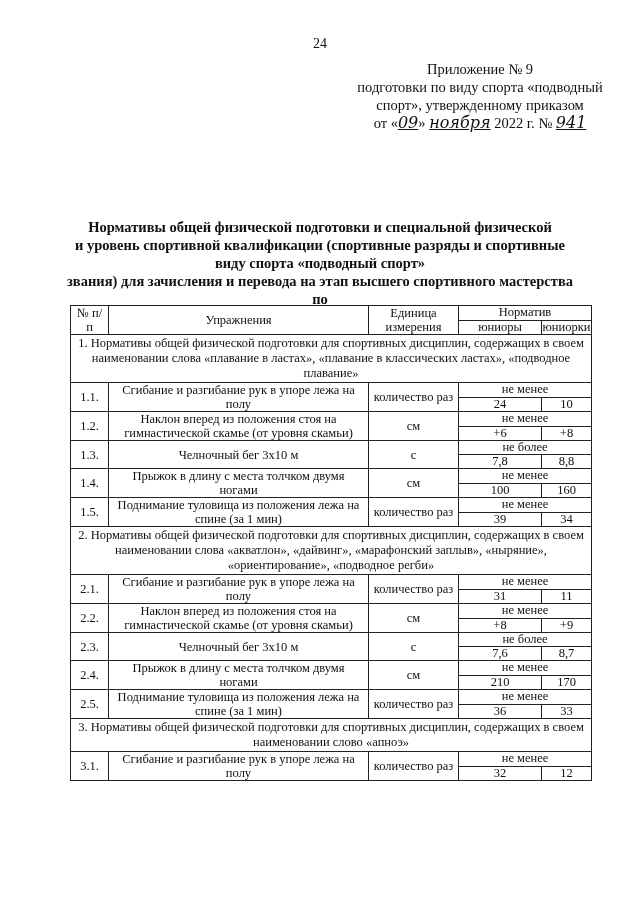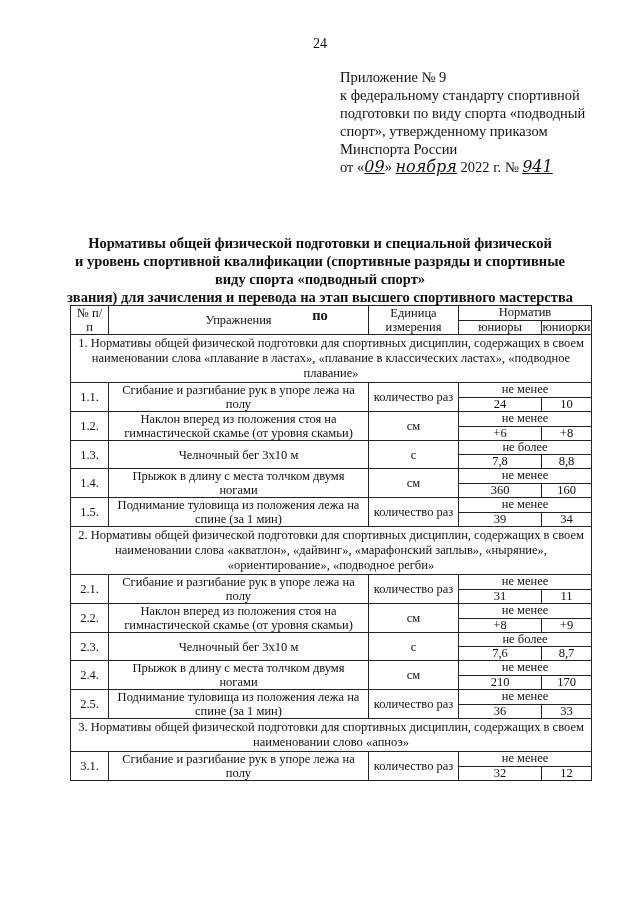--- a/index.html
+++ b/index.html
@@ -1,40 +1,38 @@
 <!DOCTYPE html>
 <html><head>
 <meta charset="utf-8">
 <style>
   html, body { margin:0; padding:0; background:#ffffff; }
   body { width:640px; height:905px; position:relative; overflow:hidden;
          font-family:"Liberation Serif", "DejaVu Serif", serif; color:#111; }
   .page-num { position:absolute; top:36px; left:0; width:640px; text-align:center; font-size:14px; }
-  .appendix { position:absolute; top:60px; left:340px; width:280px; text-align:left; font-size:14.5px; line-height:18px;margin-top:8px; }
+  .appendix { position:absolute; top:60px; left:340px; width:280px; text-align:center; font-size:14.5px; line-height:18px; }
   .appendix .hw { font-family:"DejaVu Serif", serif; font-style:italic; text-decoration:underline; font-size:16px; }
   .title { position:absolute; top:218px; left:60px; width:520px; text-align:center;
-           font-weight:bold; font-size:14.5px; line-height:18px;margin-top:16px; }
+           font-weight:bold; font-size:14.5px; line-height:18px; }
   table { position:absolute; top:305px; left:70px; width:521px; border-collapse:collapse;
           font-size:12.5px; line-height:14px; table-layout:fixed;padding-left:12px; }
   td { border:1px solid #222; text-align:center; vertical-align:middle; padding:0 3px; }
   td.sec { padding:1px 6px; line-height:15px;margin-top:24px; }
   td.norm-lbl { height:13px; line-height:13px;margin-top:44px; }
   td.val { height:13px; line-height:13px; }
 </style>
 </head>
 <body>
 
 <div class="page-num">24</div>
 
 <div class="appendix">
   <div>Приложение № 9</div>
-  <div>к федеральному стандарту спортивной</div>
   <div>подготовки по виду спорта «подводный</div>
   <div>спорт», утвержденному приказом</div>
-  <div>Минспорта России</div>
   <div>
     <span>от «</span><span class="hw">09</span><span>»</span>
     <span class="hw">ноября</span>
     <span>2022 г. №</span>
     <span class="hw">941</span>
   </div>
 </div>
 
 <div class="title">
   <div>Нормативы общей физической подготовки и специальной физической</div>
@@ -95,21 +93,21 @@
         <td class="val">7,8</td>
         <td class="val">8,8</td>
       </tr>
       <tr>
         <td rowspan="2">1.4.</td>
         <td rowspan="2">Прыжок в длину с места толчком двумя ногами</td>
         <td rowspan="2">см</td>
         <td colspan="2" class="norm-lbl">не менее</td>
       </tr>
       <tr>
-        <td class="val">360</td>
+        <td class="val">100</td>
         <td class="val">160</td>
       </tr>
       <tr>
         <td rowspan="2">1.5.</td>
         <td rowspan="2">Поднимание туловища из положения лежа на спине (за 1 мин)</td>
         <td rowspan="2">количество раз</td>
         <td colspan="2" class="norm-lbl">не менее</td>
       </tr>
       <tr>
         <td class="val">39</td>

